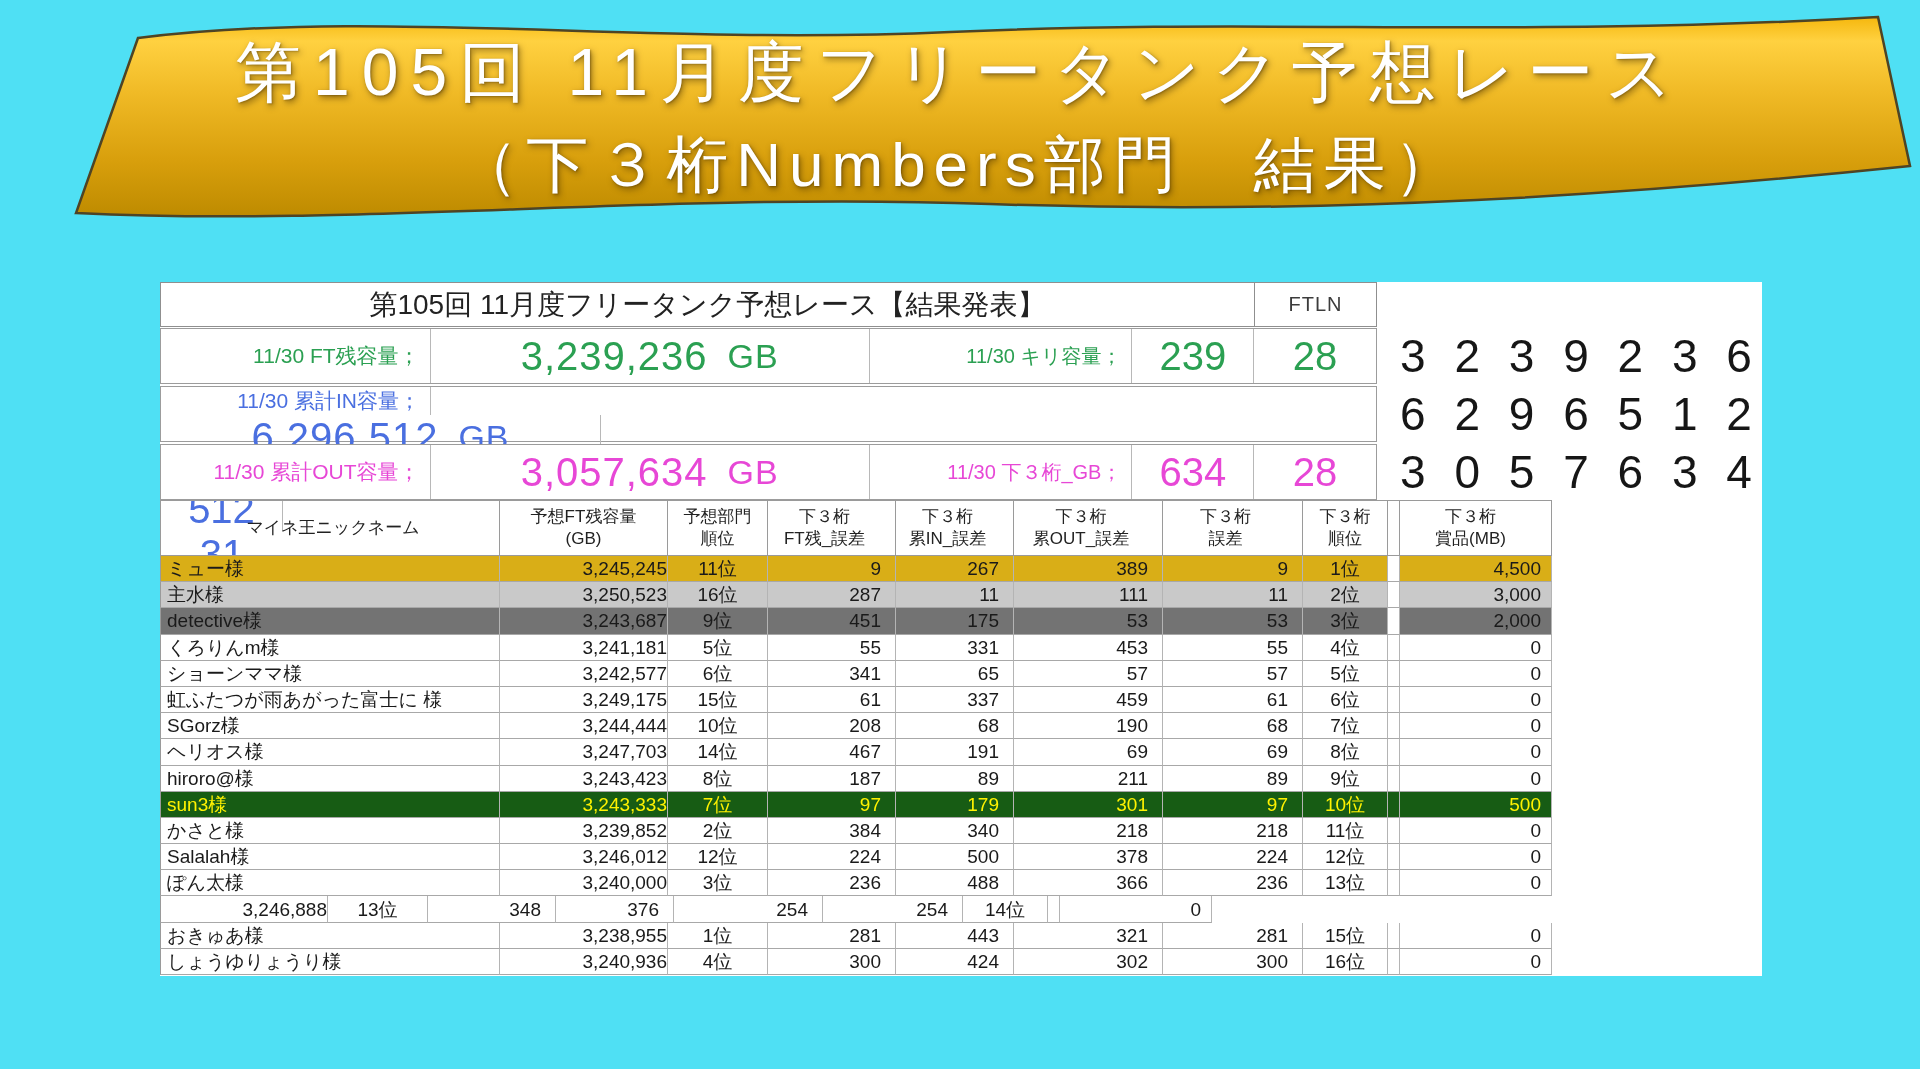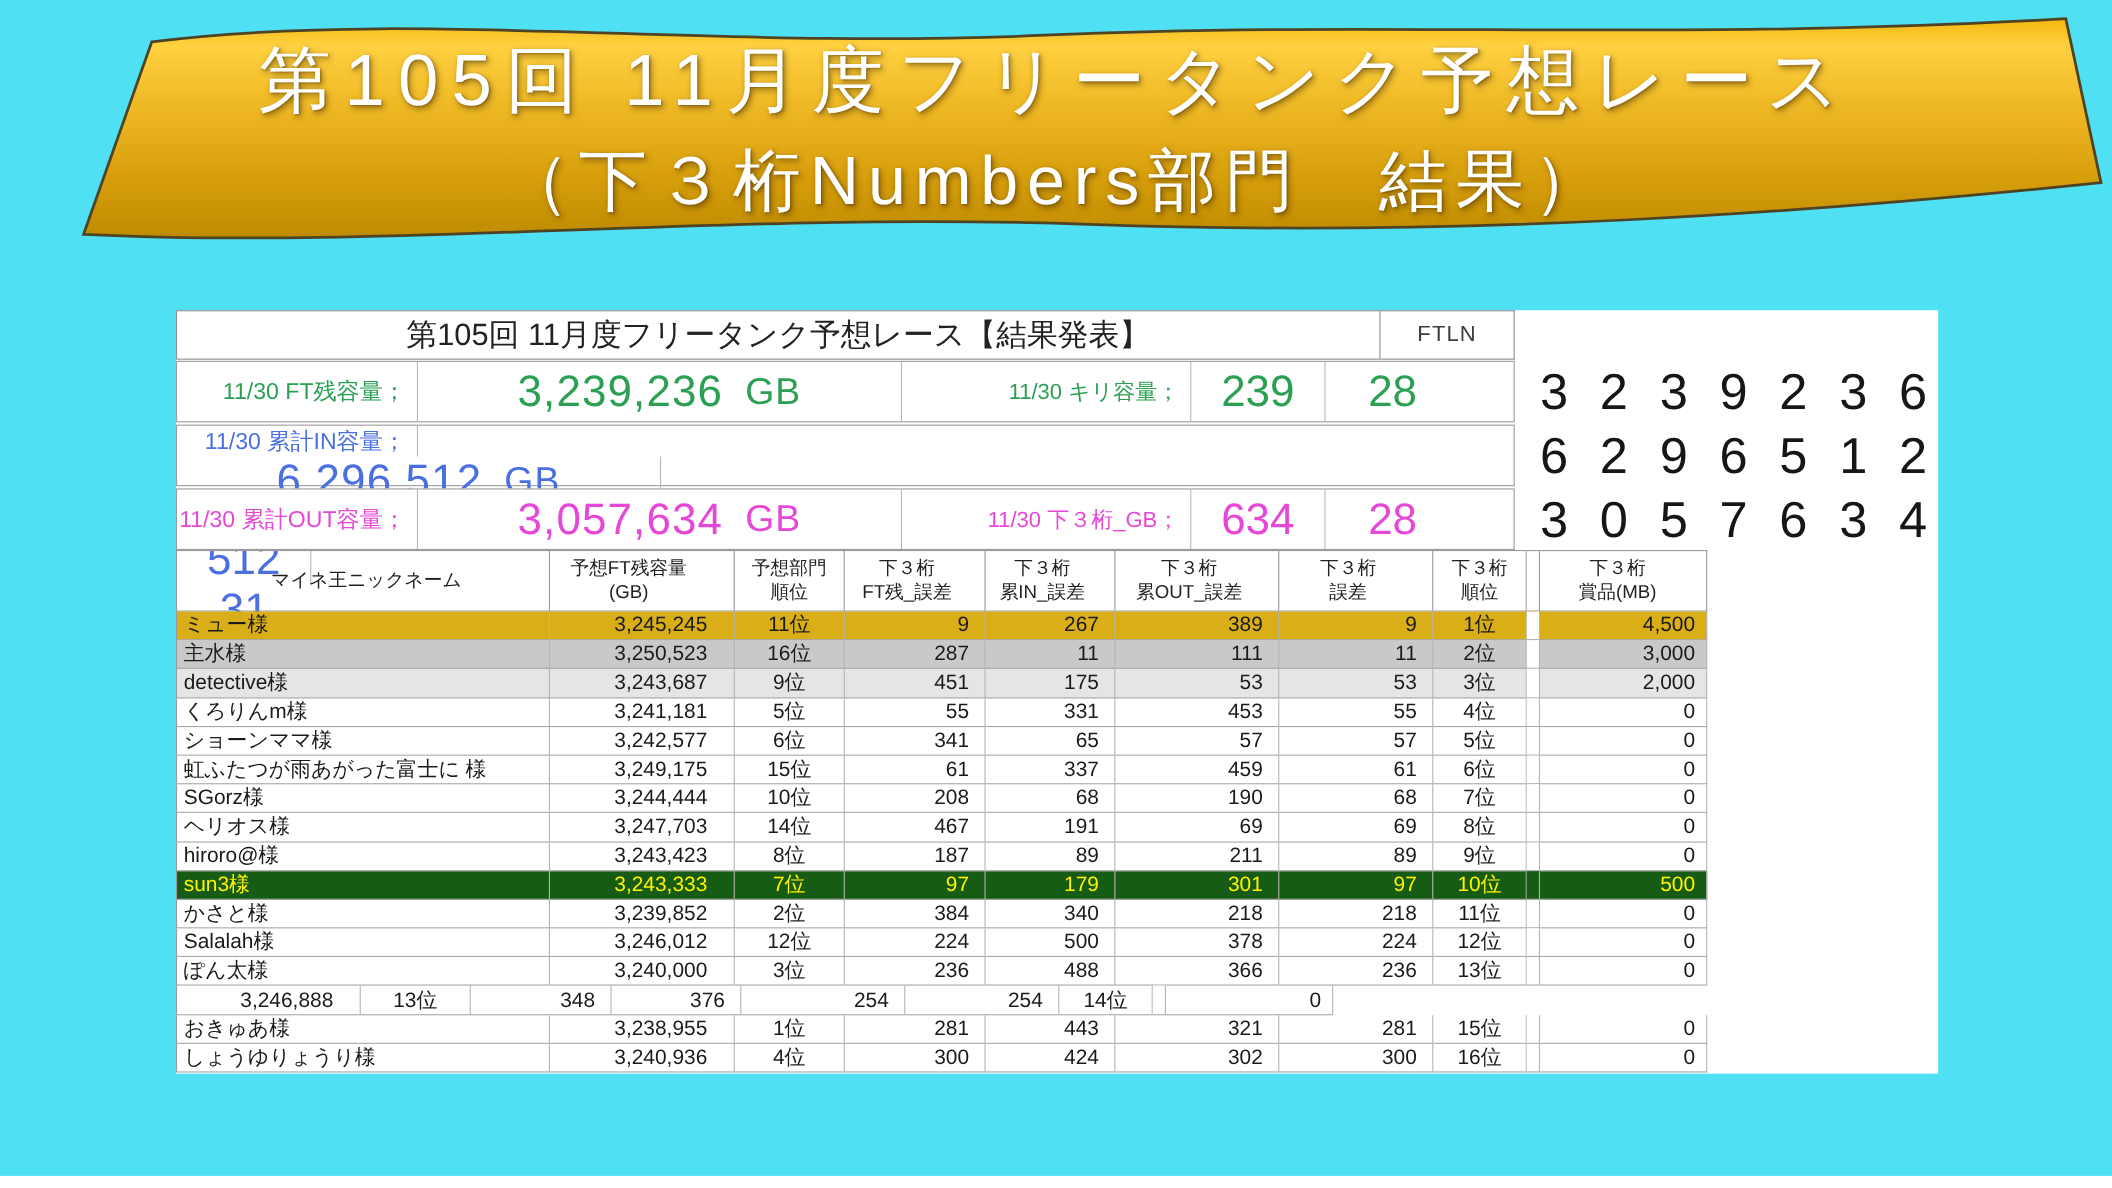--- a/index.html
+++ b/index.html
@@ -21,21 +21,21 @@
   .titlerow{position:absolute;top:0;left:0;height:45px;display:flex;}
   .title-cell{box-sizing:border-box;width:1095px;border:1px solid #8f8f8f;
     display:flex;align-items:center;justify-content:center;font-size:28px;color:#222;}
   .ftln-cell{box-sizing:border-box;width:122px;border:1px solid #8f8f8f;border-left:none;
     display:flex;align-items:center;justify-content:center;font-size:20px;color:#3c3c3c;letter-spacing:1px;}
 
   .srow{position:absolute;left:0;width:1217px;height:56px;display:flex;box-sizing:border-box;
     border:1px solid #9c9c9c;background:#fff;align-items:stretch;}
   .srow>div{box-sizing:border-box;border-right:1px solid #b8b8b8;display:flex;align-items:center;}
   .srow>div:last-child{border-right:none;}
-  .s-label{width:219px;justify-content:flex-end;padding-right:10px;font-size:21px;}
+  .s-label{width:270px;justify-content:flex-end;padding-right:10px;font-size:21px;}
   .s-value{width:440px;justify-content:center;font-size:40px;letter-spacing:1px;}
   .s-unit{font-size:34px;margin-left:20px;}
   .s-label2{width:263px;justify-content:flex-end;padding-right:10px;font-size:20px;}
   .s-v3{width:122px;justify-content:center;font-size:40px;}
   .s-v4{width:122px;justify-content:center;font-size:40px;}
   .green{color:#2BA052;}
   .blue{color:#4A6FE0;flex-direction:column;}
   .magenta{color:#E747D6;}
 
   .digits{position:absolute;left:1240px;width:352px;height:56px;display:flex;
@@ -47,32 +47,32 @@
   .hrow>div{box-sizing:border-box;border:1px solid #9a9a9a;border-left:none;
     display:flex;align-items:center;justify-content:center;text-align:center;
     font-size:17px;line-height:1.3;white-space:pre-line;color:#222;}
   .hrow>div:first-child{border-left:1px solid #9a9a9a;}
   .data-block{position:absolute;top:274px;left:0;}
   .trow{display:flex;height:26.19px;background:#fff;}
   .trow>div{box-sizing:border-box;border-right:1px solid #b4b4b4;border-bottom:1px solid #a8a8a8;
     display:flex;align-items:center;font-size:19px;line-height:1;overflow:hidden;white-space:nowrap;}
   .trow>div:first-child{border-left:1px solid #9a9a9a;}
   .col-name{width:340px;padding-left:6px;}
-  .col-ft{width:168px;justify-content:flex-end;padding-right:24px;}
+  .col-ft{width:168px;justify-content:flex-end;}
   .col-rank{width:100px;justify-content:center;}
   .col-e1{width:128px;justify-content:flex-end;padding-right:14px;}
   .col-e2{width:118px;justify-content:flex-end;padding-right:14px;}
   .col-e3{width:149px;justify-content:flex-end;padding-right:14px;}
   .col-e4{width:140px;justify-content:flex-end;padding-right:14px;}
   .col-rank2{width:85px;justify-content:center;}
   .col-gap{width:12px;background:#fff;}
   .col-prize{width:152px;justify-content:flex-end;padding-right:10px;}
   .gold{background:#D9AE17;}
   .silver{background:#C9C9C9;}
-  .bronze{background:#e5e5e5;}
+  .bronze{background:#737373;}
   .greenrow{background:#175C14;color:#FFF200;}
   .greenrow .col-gap{background:inherit;}
 
   .bottom-strip{position:absolute;left:0;bottom:0;width:1920px;height:11px;background:#fff;}
 </style>
 </head>
 <body>
 
 <div class="stage">
 

